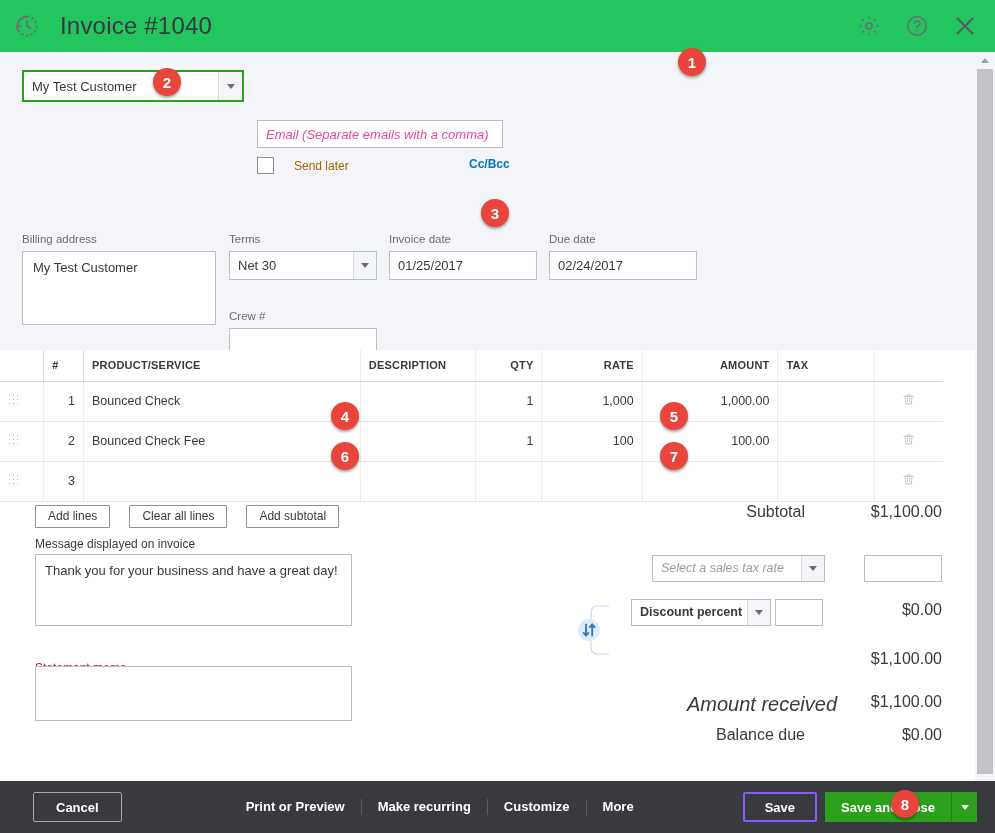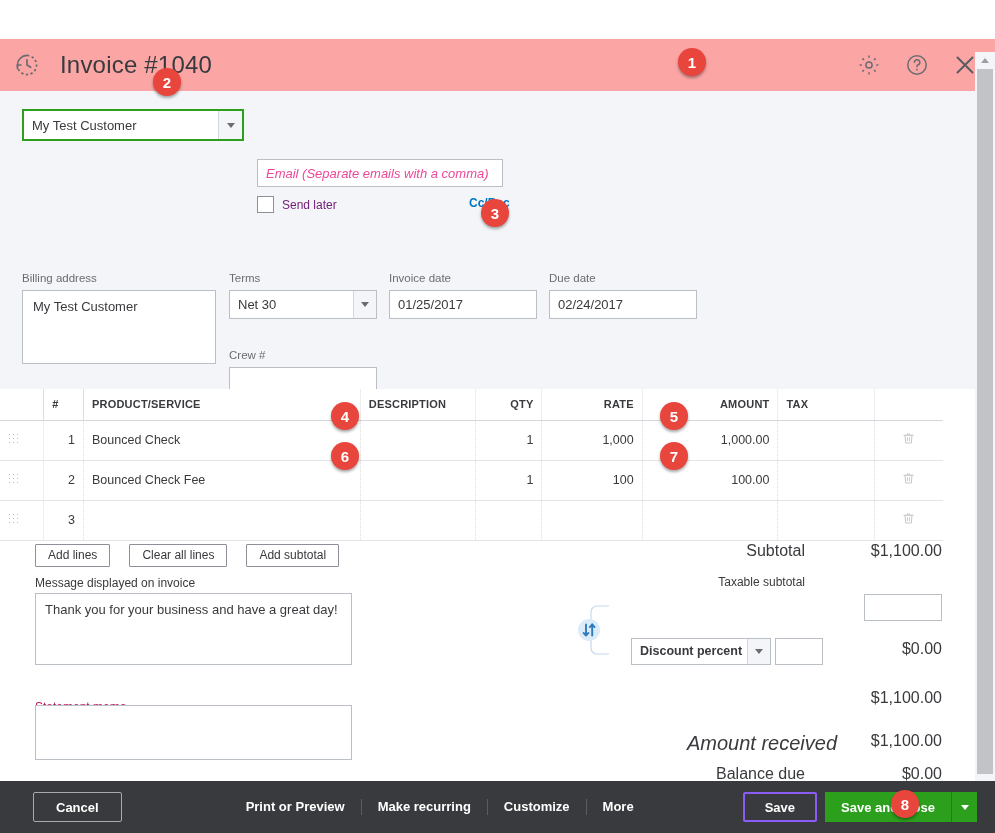--- a/index.html
+++ b/index.html
@@ -9,26 +9,25 @@
     font-family: "Liberation Sans", sans-serif;
     background: #ffffff;
     color: #393a3d;
     overflow: hidden;
     position: relative;
   }
 
   
   #header {
     height: 52px;
-    background: #fca5a5;
+    background: #22c55e;
     display: flex;
     align-items: center;
     padding: 0 18px 0 14px;
     position: relative;
-    margin-top: 39px;
   }
   #recent-icon { width: 26px; height: 26px; flex: 0 0 26px; margin-right: 20px; }
   #invoice-title {
     font-size: 24px;
     font-weight: 400;
     color: #393a3d;
     letter-spacing: .2px;
   }
   #header-actions {
     margin-left: auto;
@@ -88,21 +87,21 @@
     position: absolute; left: 257px; top: 68px;
     width: 246px; height: 28px;
   }
   #sendlater-row {
     position: absolute; left: 257px; top: 105px;
     display: flex; align-items: center;
   }
   #sendlater-box {
     width: 17px; height: 17px; border: 1px solid #8d9096; background:#fff;
   }
-  #sendlater-label { font-size: 12px; color: #701a75; margin-left: 8px; }
+  #sendlater-label { font-size: 12px; color: #a16207; margin-left: 20px; }
   #ccbcc-link {
     position: absolute; left: 469px; top: 105px;
     font-size: 12px; color: #0077c5; cursor: pointer; font-weight: 600;
   }
 
   #billing-label { position: absolute; left: 22px; top: 181px; }
   #billing-box {
     position: absolute; left: 22px; top: 199px;
     width: 194px; height: 74px;
     background: #fff; border: 1px solid #babec5;
@@ -495,22 +494,27 @@
 
   <span id="msg-label">Message displayed on invoice</span>
   <div id="msg-box">Thank you for your business and have a great day!</div>
 
   <span id="memo-label">Statement memo</span>
   <div id="memo-box"></div>
 
   <div id="subtotal-label" class="tot-label">Subtotal</div>
   <div id="subtotal-value" class="tot-value">$1,100.00</div>
 
-  <div id="taxsub-label" class="tot-label">Taxable subtotal</div>
-
+
+  <div id="taxrate-combo">
+    <div id="taxrate-value">Select a sales tax rate</div>
+    <div id="taxrate-caret-btn">
+      <span class="caret"></span>
+    </div>
+  </div>
   <div id="taxamt-input"></div>
 
   <div id="discount-combo">
     <div id="discount-value">Discount percent</div>
     <div id="discount-caret-btn">
       <span class="caret"></span>
     </div>
   </div>
   <div id="discount-input"></div>
   <div id="discount-amount" class="tot-value">$0.00</div>

